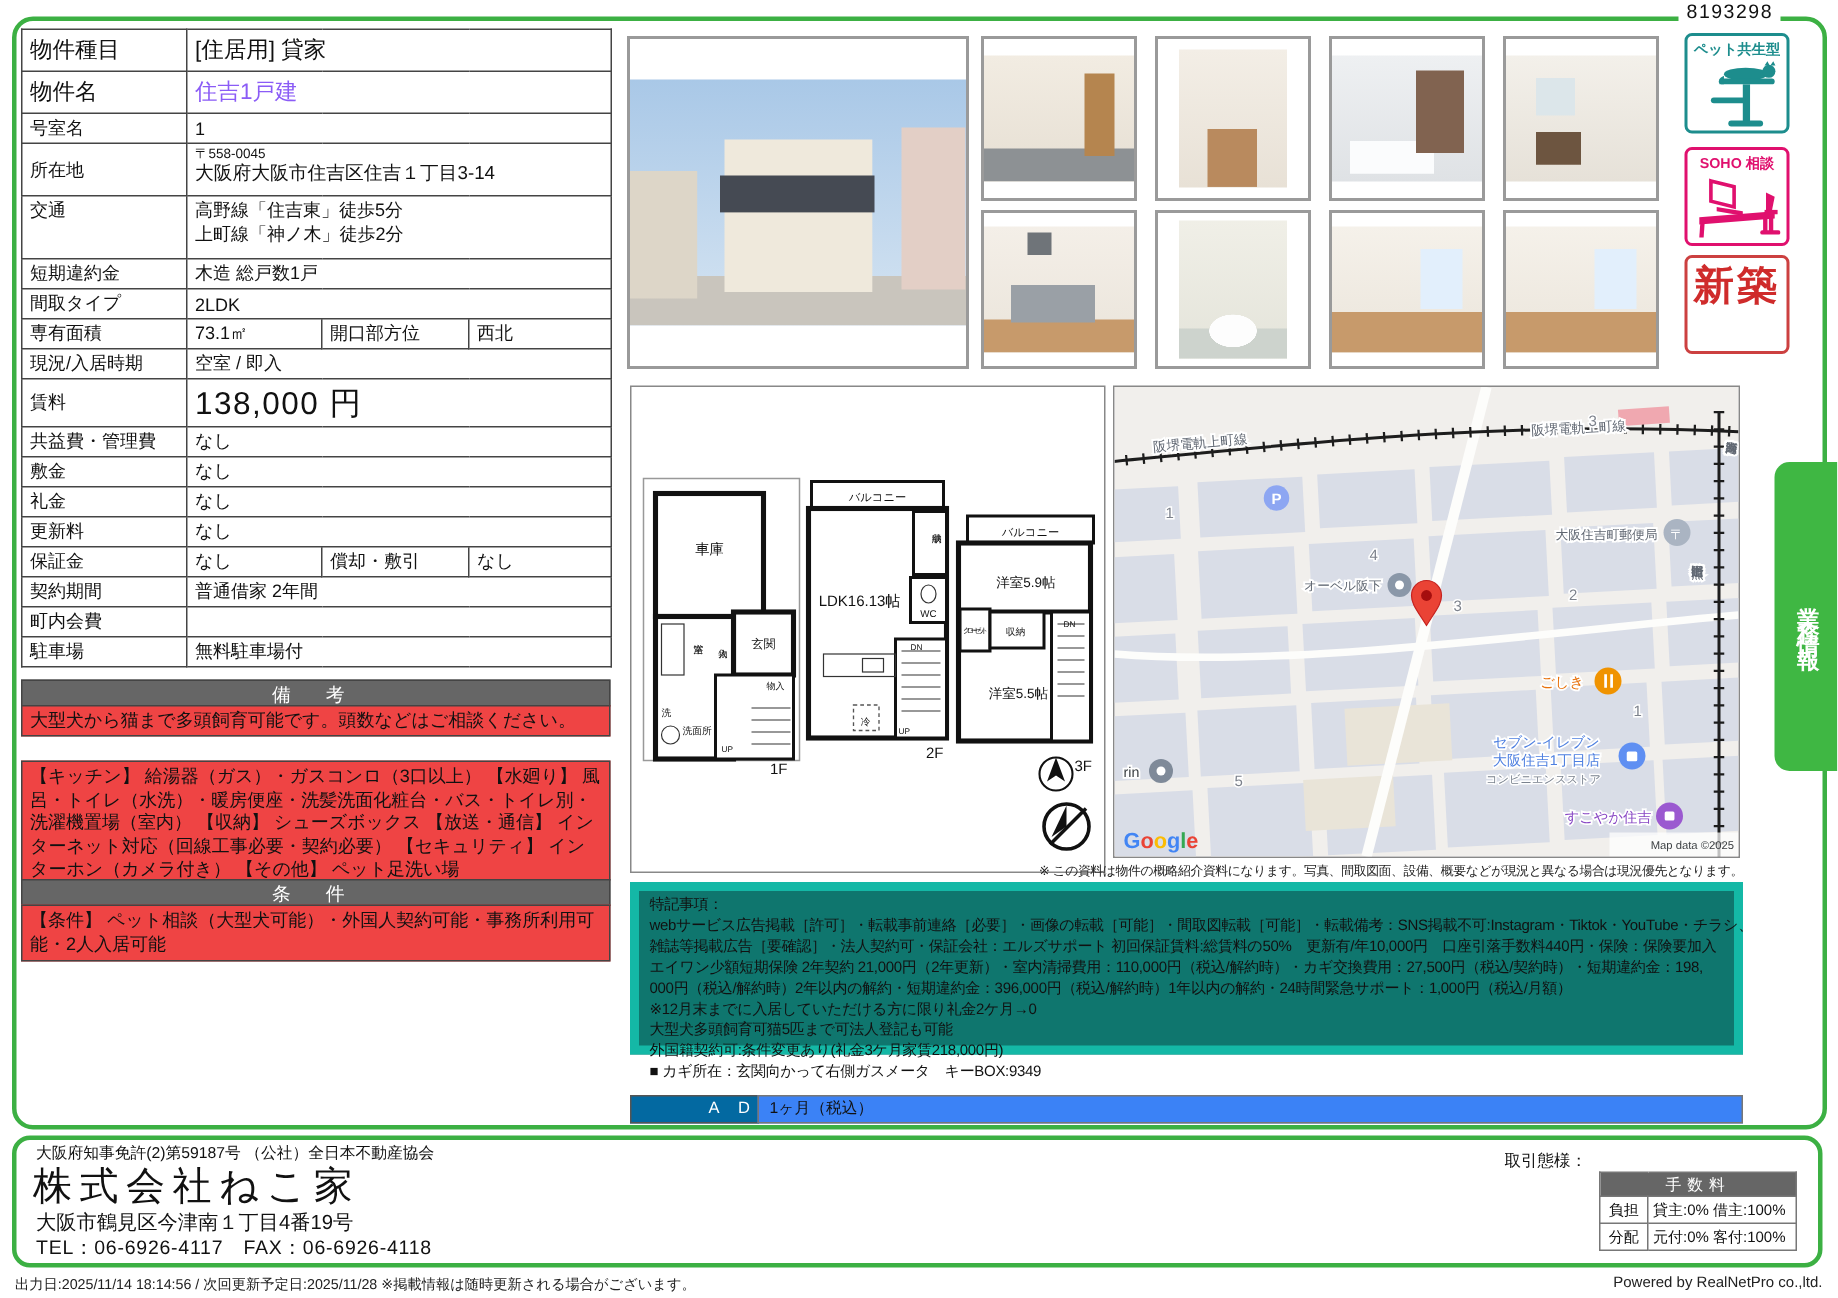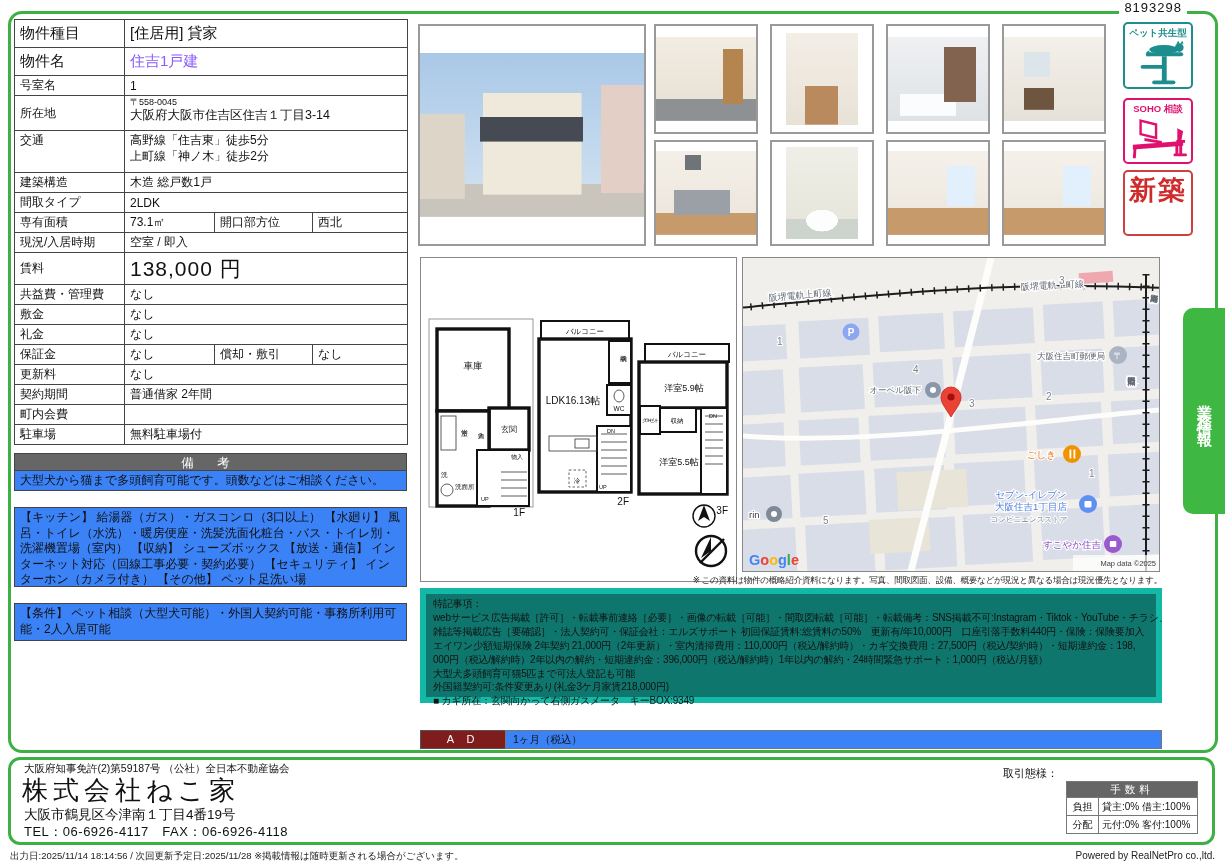--- a/index.html
+++ b/index.html
@@ -13,21 +13,21 @@
 table.ptable{position:absolute;left:14px;top:19px;width:393px;border-collapse:collapse;table-layout:fixed}
 table.ptable td{border:1px solid #444;font-size:12px;padding:1px 5px;vertical-align:middle;overflow:hidden;white-space:nowrap}
 table.ptable td.lbl{font-weight:400}
 tr.big td{font-size:15px}
 tr.top td{vertical-align:top}
 .sub{font-size:9px;display:block;line-height:11px}
 .addr2{font-size:12.5px;display:block;line-height:14px}
 .line2{font-size:12px;display:block;line-height:16px}
 .rent-val{font-size:21px;letter-spacing:1px;font-weight:400}
 .band{position:absolute;left:14px;width:393px;height:18px;background:#666;color:#fff;font-size:12.5px;text-align:center;line-height:18px;letter-spacing:10px;border:1px solid #444}
-.btext{position:absolute;left:14px;width:393px;border:1px solid #444;background:#3b82f6;font-size:12px;line-height:15.5px;padding:2px 5px}
+.btext{position:absolute;left:14px;width:393px;border:1px solid #444;background:#ef4444;font-size:12px;line-height:15.5px;padding:2px 5px}
 
 .ph{position:absolute;background:#fff;border:2px solid #9a9a9a;display:flex;align-items:center;justify-content:center}
 .art{width:100%}
 .art-ext{height:164px;background:
  linear-gradient(#454a53,#454a53) 50% 46%/46% 15% no-repeat,
  linear-gradient(#efe9dc,#efe9dc) 50% 64%/44% 62% no-repeat,
  linear-gradient(#ddd6c8,#ddd6c8) 0% 78%/20% 52% no-repeat,
  linear-gradient(#e3cfc6,#e3cfc6) 100% 58%/19% 66% no-repeat,
  linear-gradient(#c9c5bd,#c9c5bd) 50% 100%/100% 20% no-repeat,
  linear-gradient(180deg,#a9c8e7,#d5e4f2)}
@@ -37,21 +37,21 @@
 .art-bath{background:linear-gradient(#816350,#816350) 82% 34%/32% 66% no-repeat,linear-gradient(#fbfcfd,#fbfcfd) 28% 92%/56% 26% no-repeat,linear-gradient(180deg,#eef0f2,#dfe2e5)}
 .art-wash{background:linear-gradient(#6d5540,#6d5540) 28% 82%/30% 26% no-repeat,linear-gradient(#dce6ea,#dce6ea) 27% 26%/26% 30% no-repeat,linear-gradient(180deg,#f3f0ea,#e6e1d8)}
 .art-kitchen{background:linear-gradient(#9aa0a6,#9aa0a6) 42% 66%/56% 30% no-repeat,linear-gradient(#6f7479,#6f7479) 34% 6%/16% 18% no-repeat,linear-gradient(#c79a6b,#c79a6b) 50% 100%/100% 26% no-repeat,linear-gradient(180deg,#f4efe8,#eae4da)}
 .art-toilet{height:92px;background:radial-gradient(ellipse 16px 11px at 50% 80%,#fdfdfd 0 98%,transparent 100%),linear-gradient(#cdd3cd,#cdd3cd) 50% 100%/100% 22% no-repeat,linear-gradient(180deg,#f0efe7,#e4e4da)}
 .art-room{background:linear-gradient(#e2effc,#e2effc) 82% 34%/28% 48% no-repeat,linear-gradient(#c79a6b,#c79a6b) 50% 100%/100% 32% no-repeat,linear-gradient(180deg,#f5f1ea,#ebe5db)}
 
 .frame{position:absolute;border:1px solid #888;background:#fff}
 
 .notes{position:absolute;left:420px;top:588px;width:742px;height:115px;border:6px solid #14b8a6;background:#0f766e;padding:3px 7px;font-size:10px;line-height:13.9px}
 .notes div{white-space:nowrap;letter-spacing:-.2px}
-.ad-label{position:absolute;left:420px;top:730px;width:86px;height:19px;background:#7f1d1d;border:1px solid #555;color:#fff;font-size:11px;text-align:center;line-height:17px;letter-spacing:5px}
+.ad-label{position:absolute;left:420px;top:730px;width:86px;height:19px;background:#0369a1;border:1px solid #555;color:#fff;font-size:11px;text-align:right;line-height:17px;letter-spacing:5px}
 .ad-value{position:absolute;left:505px;top:730px;width:657px;height:19px;border:1px solid #777;background:#3b82f6;font-size:10.5px;line-height:17px;padding-left:7px}
 .map-note{position:absolute;left:420px;top:575px;width:742px;text-align:right;font-size:8.6px;color:#222;letter-spacing:-.3px}
 
 .badge{position:absolute;left:1123px;width:70px;background:#fff;border-radius:5px;display:flex;flex-direction:column;align-items:center}
 .badge-pet{top:22px;height:67px;border:2.5px solid #1d8d8d;color:#1d8d8d}
 .badge-soho{top:98px;height:66px;border:2.5px solid #e0106e;color:#e0106e}
 .badge-new{top:170px;height:66px;border:2.5px solid #cc4040;color:#cf2b2b;justify-content:flex-start}
 .badge-title{font-size:9.5px;font-weight:bold;margin-top:3px;white-space:nowrap}
 .badge-new .badge-title{font-size:27px;letter-spacing:2px;margin:0;font-weight:bold}
 
@@ -117,21 +117,21 @@
           </td>
         </tr>
     <tr class="top" style="height:42px">
           <td class="lbl">交通</td>
           <td colspan="3">
             <span class="line2">高野線「住吉東」徒歩5分</span>
             <span class="line2">上町線「神ノ木」徒歩2分</span>
           </td>
         </tr>
     <tr style="height:20px">
-          <td class="lbl">建築構造</td>
+          <td class="lbl">短期違約金</td>
           <td colspan="3">木造 総戸数1戸</td>
         </tr>
     <tr style="height:19px">
           <td class="lbl">間取タイプ</td>
           <td colspan="3">2LDK</td>
         </tr>
     <tr style="height:19px">
           <td class="lbl">専有面積</td>
           <td>73.1㎡</td>
           <td class="lbl">開口部方位</td>
@@ -151,47 +151,48 @@
         </tr>
     <tr style="height:19px">
           <td class="lbl">敷金</td>
           <td colspan="3">なし</td>
         </tr>
     <tr style="height:19px">
           <td class="lbl">礼金</td>
           <td colspan="3">なし</td>
         </tr>
     <tr style="height:19px">
+          <td class="lbl">更新料</td>
+          <td colspan="3">なし</td>
+        </tr>
+    <tr style="height:19px">
           <td class="lbl">保証金</td>
           <td>なし</td>
           <td class="lbl">償却・敷引</td>
           <td>なし</td>
         </tr>
     <tr style="height:19px">
-          <td class="lbl">更新料</td>
-          <td colspan="3">なし</td>
-        </tr>
-    <tr style="height:19px">
           <td class="lbl">契約期間</td>
           <td colspan="3">普通借家 2年間</td>
         </tr>
     <tr style="height:19px">
           <td class="lbl">町内会費</td>
           <td colspan="3"></td>
         </tr>
     <tr style="height:19px">
           <td class="lbl">駐車場</td>
           <td colspan="3">無料駐車場付</td>
         </tr>
   </tbody>
     </table>
 
   <div class="band" style="top:453px">備 考</div>
   <div class="btext" style="top:470px;height:21px">大型犬から猫まで多頭飼育可能です。頭数などはご相談ください。</div>
   <div class="btext" style="top:507px;height:80px">【キッチン】 給湯器（ガス）・ガスコンロ（3口以上） 【水廻り】 風呂・トイレ（水洗）・暖房便座・洗髪洗面化粧台・バス・トイレ別・洗濯機置場（室内） 【収納】 シューズボックス 【放送・通信】 インターネット対応（回線工事必要・契約必要） 【セキュリティ】 インターホン（カメラ付き） 【その他】 ペット足洗い場</div>
+  <div class="band" style="top:586px">条 件</div>
   <div class="btext" style="top:603px;height:38px">【条件】 ペット相談（大型犬可能）・外国人契約可能・事務所利用可能・2人入居可能</div>
 
   <div class="ph" style="left:418px;top:24px;width:228px;height:222px">
       <div class="art art-ext"></div>
     </div>
   <div class="ph" style="left:654px;top:24px;width:104px;height:110px">
       <div class="art art-int art-entrance"></div>
     </div>
   <div class="ph" style="left:770px;top:24px;width:104px;height:110px">
       <div class="art art-hall" style="width:72%"></div>
@@ -375,20 +376,21 @@
   </div>
 
   <div class="map-note">※ この資料は物件の概略紹介資料になります。写真、間取図面、設備、概要などが現況と異なる場合は現況優先となります。</div>
 
   <div class="notes">
     <div>特記事項：</div>
     <div>webサービス広告掲載［許可］・転載事前連絡［必要］・画像の転載［可能］・間取図転載［可能］・転載備考：SNS掲載不可:Instagram・Tiktok・YouTube・チラシ、</div>
     <div>雑誌等掲載広告［要確認］・法人契約可・保証会社：エルズサポート 初回保証賃料:総賃料の50%　更新有/年10,000円　口座引落手数料440円・保険：保険要加入</div>
     <div>エイワン少額短期保険 2年契約 21,000円（2年更新）・室内清掃費用：110,000円（税込/解約時）・カギ交換費用：27,500円（税込/契約時）・短期違約金：198,</div>
     <div>000円（税込/解約時）2年以内の解約・短期違約金：396,000円（税込/解約時）1年以内の解約・24時間緊急サポート：1,000円（税込/月額）</div>
+    <div>※12月末までに入居していただける方に限り礼金2ケ月→0</div>
     <div>大型犬多頭飼育可猫5匹まで可法人登記も可能</div>
     <div>外国籍契約可:条件変更あり(礼金3ケ月家賃218,000円)</div>
     <div>■ カギ所在：玄関向かって右側ガスメータ　キーBOX:9349</div>
   </div>
   <div class="ad-label">A D</div>
   <div class="ad-value">1ヶ月（税込）</div>
 
   <div class="badge badge-soho">
     <div class="badge-title">SOHO 相談</div>
     <svg width="58" height="44" viewBox="0 0 60 44">

